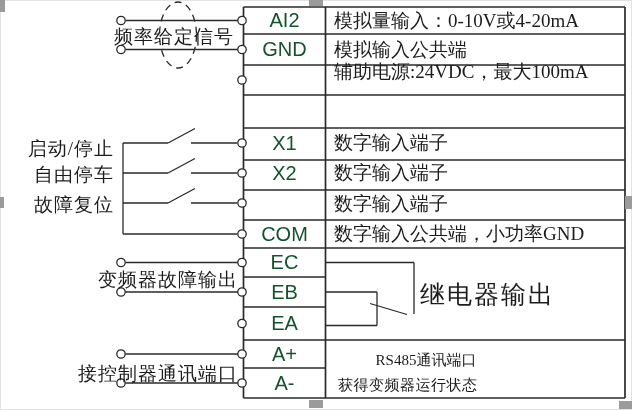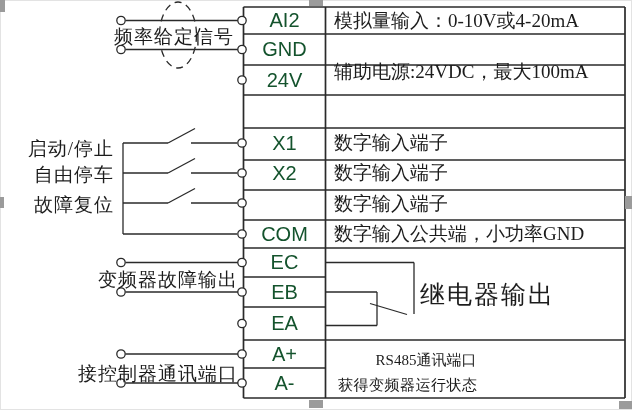--- a/index.html
+++ b/index.html
@@ -111,31 +111,31 @@
       <line x1="414" y1="262.5" x2="414" y2="314"></line>
       <line x1="370" y1="303.5" x2="407" y2="314.5"></line>
       <line x1="325.5" y1="292" x2="377" y2="292"></line>
       <line x1="377" y1="292" x2="377" y2="325.5"></line>
       <line x1="325.5" y1="325.5" x2="377" y2="325.5"></line>
     </g>
   </svg>
 
   <div class="txt tname" style="top:8px">AI2</div>
   <div class="txt tname" style="top:37px">GND</div>
-  <div class="txt tname" style="top:68px">24V</div>
   <div class="txt tname" style="top:131px">X1</div>
   <div class="txt tname" style="top:161px">X2</div>
   <div class="txt tname" style="top:222px">COM</div>
   <div class="txt tname" style="top:250px">EC</div>
   <div class="txt tname" style="top:280px">EB</div>
   <div class="txt tname" style="top:311px">EA</div>
   <div class="txt tname" style="top:342px">A+</div>
   <div class="txt tname" style="top:371px">A-</div>
 
   <div class="txt tdesc" style="top:8.5px">模拟量输入：0-10V或4-20mA</div>
+  <div class="txt tdesc" style="top:38px">模拟输入公共端</div>
   <div class="txt tdesc" style="top:60px">辅助电源:24VDC，最大100mA</div>
   <div class="txt tdesc" style="top:131px">数字输入端子</div>
   <div class="txt tdesc" style="top:161px">数字输入端子</div>
   <div class="txt tdesc" style="top:192px">数字输入端子</div>
   <div class="txt tdesc" style="top:222px">数字输入公共端，小功率GND</div>
 
   <div class="txt relay-label" style="left:420px;top:278px">继电器输出</div>
   <div class="txt rs485" style="top:348px">
     <div class="l1">RS485通讯端口</div>
     <div class="l2">获得变频器运行状态</div>

